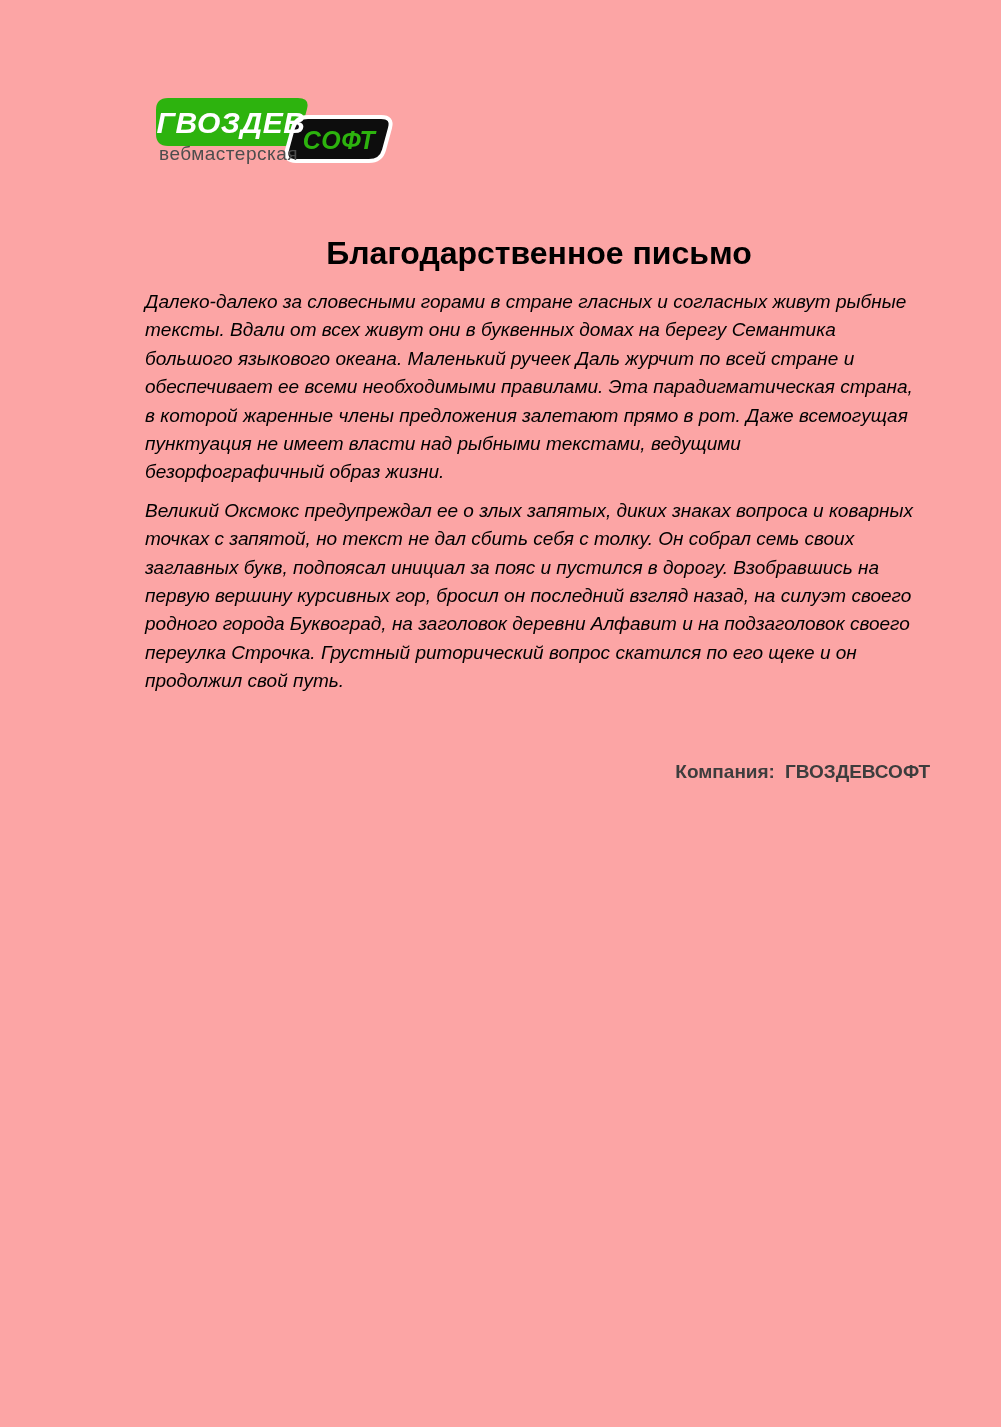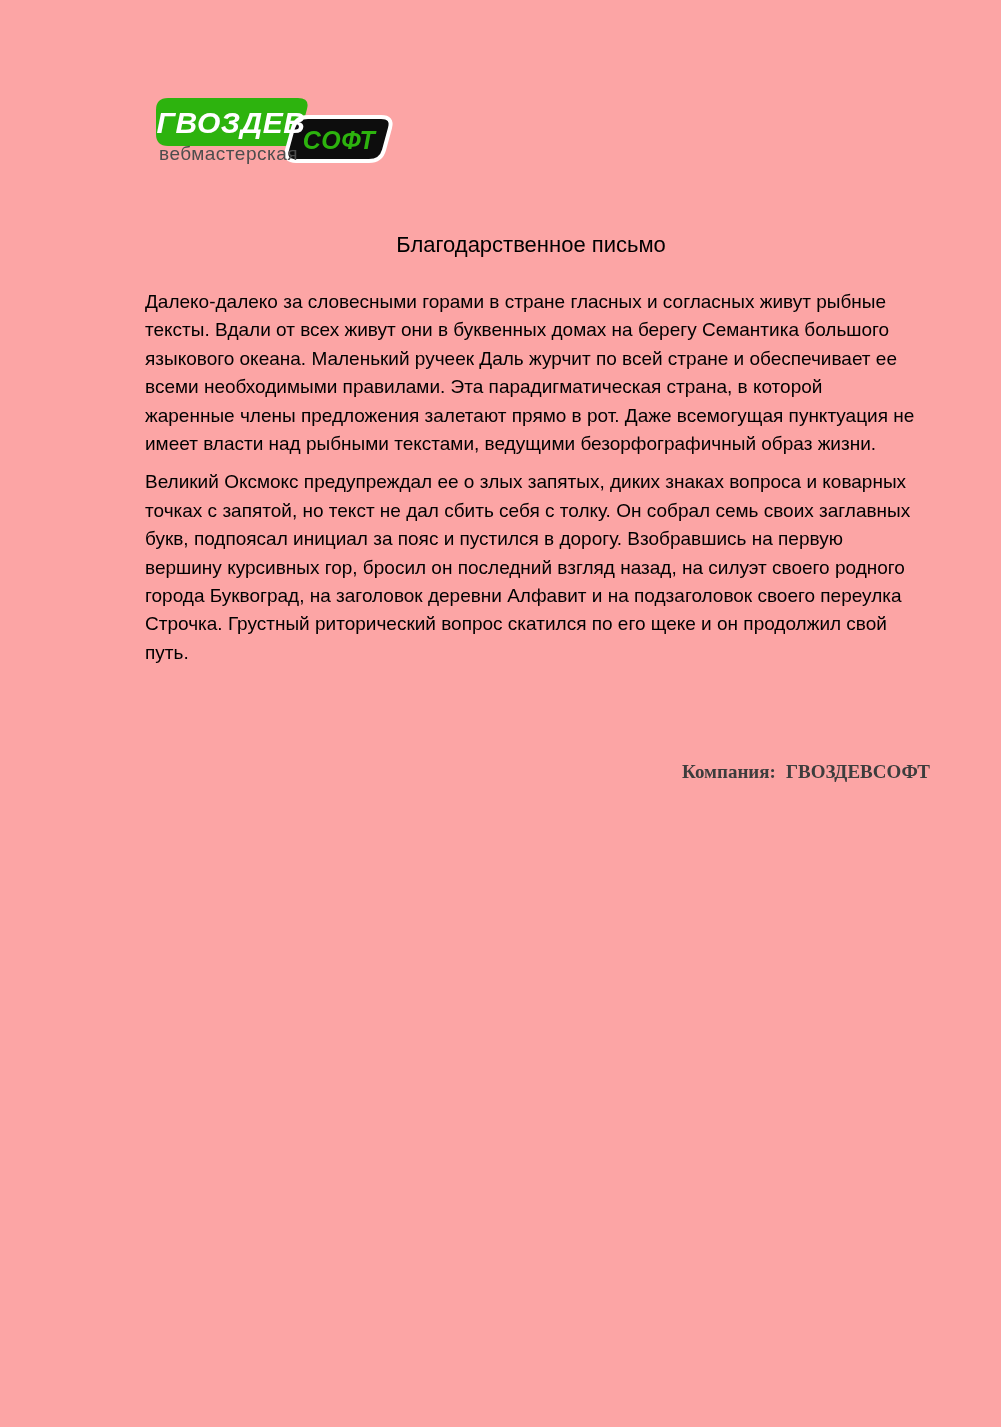--- a/index.html
+++ b/index.html
@@ -48,50 +48,50 @@
     font-weight: 400;
     font-size: 19px;
     fill: #4d4d4d;
     letter-spacing: 0.5px;
   }
   .doc-title {
     position: absolute;
     left: 145px;
     top: 226px;
     width: 772px;
-    margin: 0;
+    margin: 8px;
     text-align: center;
-    font-size: 22px;
+    font-size: 32px;
     line-height: 38px;
-    font-weight: 400;
+    font-weight: 700;
     color: #000000;
   }
   .doc-body {
     position: absolute;
     left: 145px;
     top: 288px;
     width: 772px;
     color: #000000;
     font-size: 19px;
     line-height: 28.4px;
+    font-style: italic;
   }
   .doc-body p {
     margin: 0 0 10px 0;
   }
   .doc-body p:last-child { margin-bottom: 12px; }
   .signature {
     position: absolute;
     left: 145px;
     top: 761px;
     width: 785px;
     text-align: right;
     font-size: 19px;
     font-weight: 700;
     color: #3d3d3d;
-    font-family: Liberation Serif, serif;
   }
   .signature .sig-label { margin-right: 10px; }
 </style>
 </head>
 <body>
 
 <div class="page">
 
   <div class="logo">
     <svg width="270" height="84" viewBox="0 0 270 84">

